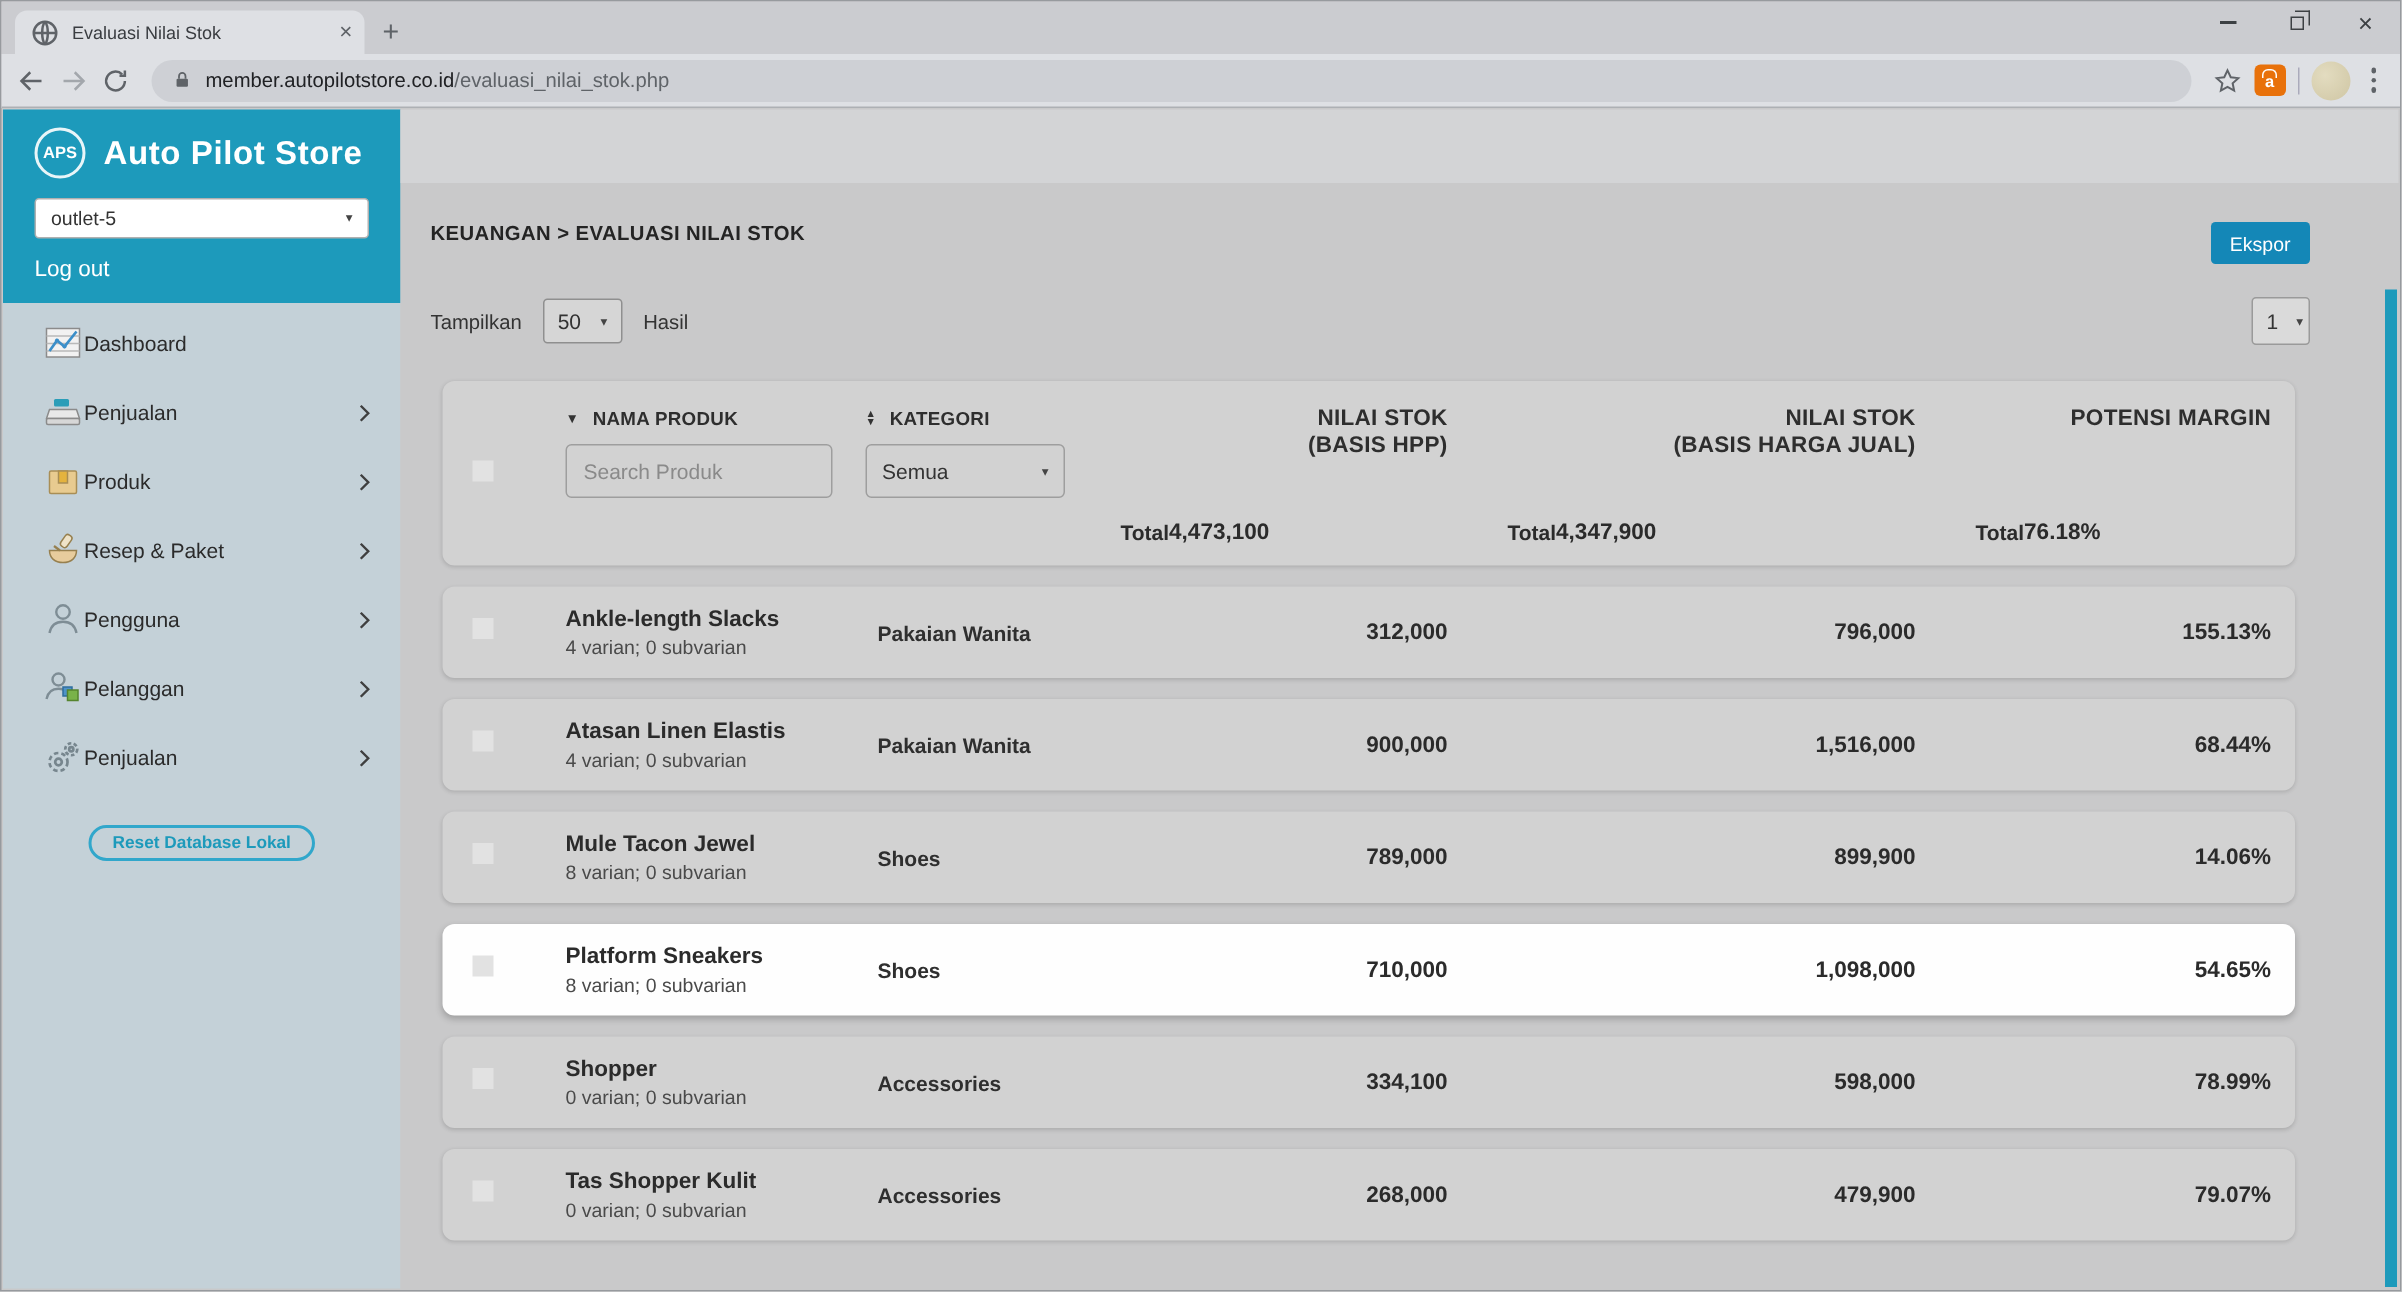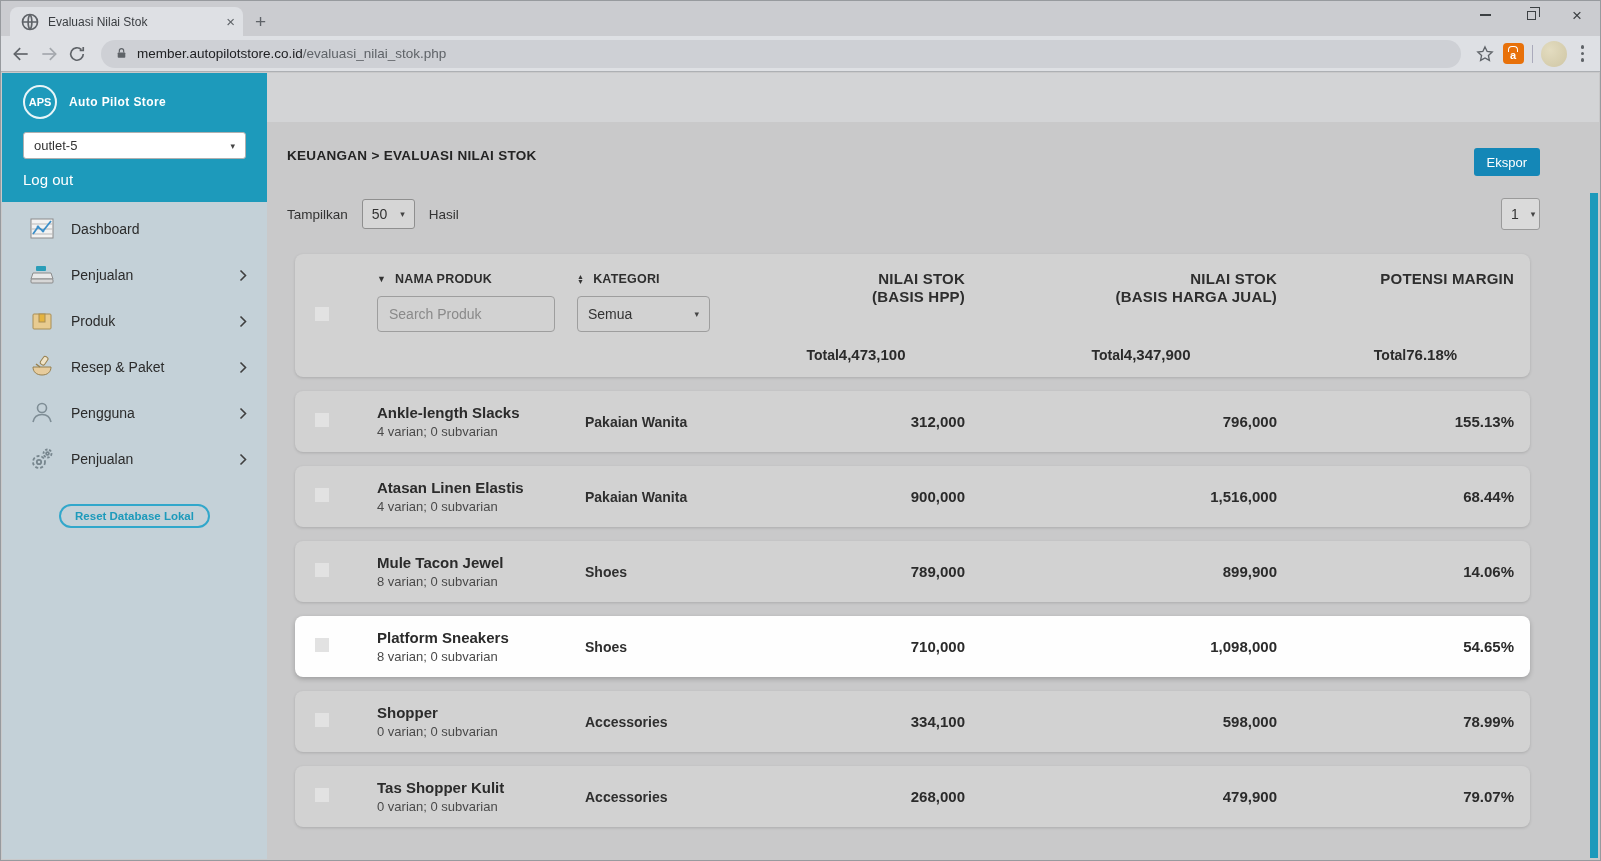--- a/index.html
+++ b/index.html
@@ -44,29 +44,29 @@
   .app { position:absolute; top:72px; left:1px; right:1px; bottom:1px; display:flex; }
   .scrollbar { position:absolute; top:120px; right:1px; bottom:1px; width:8px; background:#1d9abb; z-index:5; }
 
   
   .sidebar { width:265px; flex:0 0 auto; display:flex; flex-direction:column; background:#c4d1d8; }
   .side-top { background:#1d9abb; padding:12px 21px 14px; }
   .brand-row { display:flex; align-items:center; gap:12px; }
   .logo-circle { width:34px; height:34px; border-radius:50%; border:2px solid rgba(255,255,255,.9);
                  color:#fff; display:flex; align-items:center; justify-content:center;
                  font-size:11px; font-weight:bold; flex:0 0 auto; }
-  .brand-text { color:#fff; font-size:12px; font-weight:bold; letter-spacing:.4px; white-space:nowrap; }
+  .brand-text { color:#fff; font-size:22px; font-weight:bold; letter-spacing:.4px; white-space:nowrap; }
   .outlet-select { margin-top:13px; height:27px; background:#fff; border:1px solid #b0b0b0; border-radius:3px;
                    display:flex; align-items:center; padding:0 10px; font-size:13px; color:#333; }
   .outlet-select .caret { margin-left:auto; font-size:9px; color:#444; }
   .logout { margin-top:12px; color:#fff; font-size:15px; width:max-content; }
   .menu { padding-top:4px; }
   .menu-item { height:46px; display:flex; align-items:center; padding:0 20px 0 26px; }
   .menu-ic { width:28px; height:28px; flex:0 0 auto; display:flex; align-items:center; justify-content:center; }
-  .menu-label { margin-left:15px; font-size:14px; color:#2b2b2b; }
+  .menu-label { font-size:14px; color:#2b2b2b; }
   .menu-chevron { margin-left:auto; color:#3f3f3f; }
   .menu-chevron svg { display:block; }
   .reset-btn { margin:22px auto 0; display:block; background:transparent; border:2px solid #31a7cb;
                border-radius:12px; color:#1d9abb; font-weight:bold; font-size:11.5px;
                padding:4px 14px; font-family:inherit; }
 
   
   .main { flex:1; position:relative; background:#c9c9ca; min-width:0; }
   .top-band { height:49px; background:#d3d4d6; }
   .content { padding:26px 59px 0 20px; }
@@ -101,21 +101,21 @@
   .sort-caret { font-size:9px; color:#333; }
   .sort-both { display:flex; flex-direction:column; font-size:7px; line-height:5.5px; color:#333; font-style:normal; }
   .search-input { margin-top:8px; width:178px; height:36px; background:transparent; border:1px solid #9e9e9e;
                   border-radius:4px; padding:0 11px; font-size:14px; color:#333; font-family:inherit; }
   .search-input::placeholder { color:#8a8a8a; }
   .cat-select { margin-top:8px; width:133px; height:36px; background:transparent; border:1px solid #9e9e9e;
                 border-radius:4px; display:flex; align-items:center; padding:0 10px; font-size:14px; color:#333;gap:24px; }
   .cat-select .caret { margin-left:auto; font-size:9px; color:#444; }
   .head-num { font-size:15px; font-weight:bold; color:#2e2e2e; letter-spacing:.2px; line-height:18px; }
   .head-totals { margin-top:14px; align-items:center; }
-  .total-pair { display:flex; align-items:center; justify-content:center; }
+  .total-pair { display:flex; align-items:center; justify-content:flex-start; }
   .total-pair.pad40 { padding-left:40px; }
   .total-label { font-size:14px; font-weight:bold; color:#2b2b2b; }
   .total-val { font-size:15px; font-weight:bold; color:#2b2b2b; }
 
   .row-card { background:#d2d2d2; border-radius:8px; height:61px; margin-top:14px; align-items:center;
               box-shadow:0 1px 3px rgba(0,0,0,.15); }
   .row-card.highlight { background:#fefefe; box-shadow:0 2px 5px rgba(0,0,0,.22); }
   .prod-name { font-size:15px; font-weight:bold; color:#2b2b2b; }
   .prod-sub { margin-top:3px; font-size:13px; color:#4a4a4a; }
   .cat-val { font-size:14px; font-weight:bold; color:#2f2f2f; padding-left:8px; }
@@ -267,20 +267,38 @@
               </svg>
           </span>
           <span class="menu-label">Pengguna</span>
           <span class="menu-chevron">
               <svg width="8" height="13" viewBox="0 0 8 13" fill="none" stroke="#3f3f3f" stroke-width="1.6">
                 <path d="M1.5 1.5l5 5-5 5"></path>
               </svg>
             </span>
         </div>
 
+        <div class="menu-item">
+          <span class="menu-ic">
+            <svg width="26" height="26" viewBox="0 0 26 26">
+                <g fill="none" stroke="#7e8d95" stroke-width="1.6">
+                  <circle cx="10" cy="7" r="4"></circle>
+                  <path d="M2 20c1-4.5 4-6.8 8-6.8 2 0 3.8.6 5.2 1.8"></path>
+                </g>
+                <rect x="13" y="12" width="6" height="6" fill="#4e93c8" stroke="#2f6e9e"></rect>
+                <path d="M16 14h7v7h-7z" fill="#79b24a" stroke="#55842e"></path>
+              </svg>
+          </span>
+          <span class="menu-label">Pelanggan</span>
+          <span class="menu-chevron">
+              <svg width="8" height="13" viewBox="0 0 8 13" fill="none" stroke="#3f3f3f" stroke-width="1.6">
+                <path d="M1.5 1.5l5 5-5 5"></path>
+              </svg>
+            </span>
+        </div>
 
         <div class="menu-item">
           <span class="menu-ic">
             <svg width="26" height="26" viewBox="0 0 26 26" fill="none" stroke="#77868e" stroke-width="1.8">
                 <circle cx="10" cy="16" r="6" stroke-dasharray="3 2"></circle>
                 <circle cx="10" cy="16" r="2.2"></circle>
                 <circle cx="18.5" cy="7.5" r="4" stroke-dasharray="2.4 1.6"></circle>
                 <circle cx="18.5" cy="7.5" r="1.4"></circle>
               </svg>
           </span>

